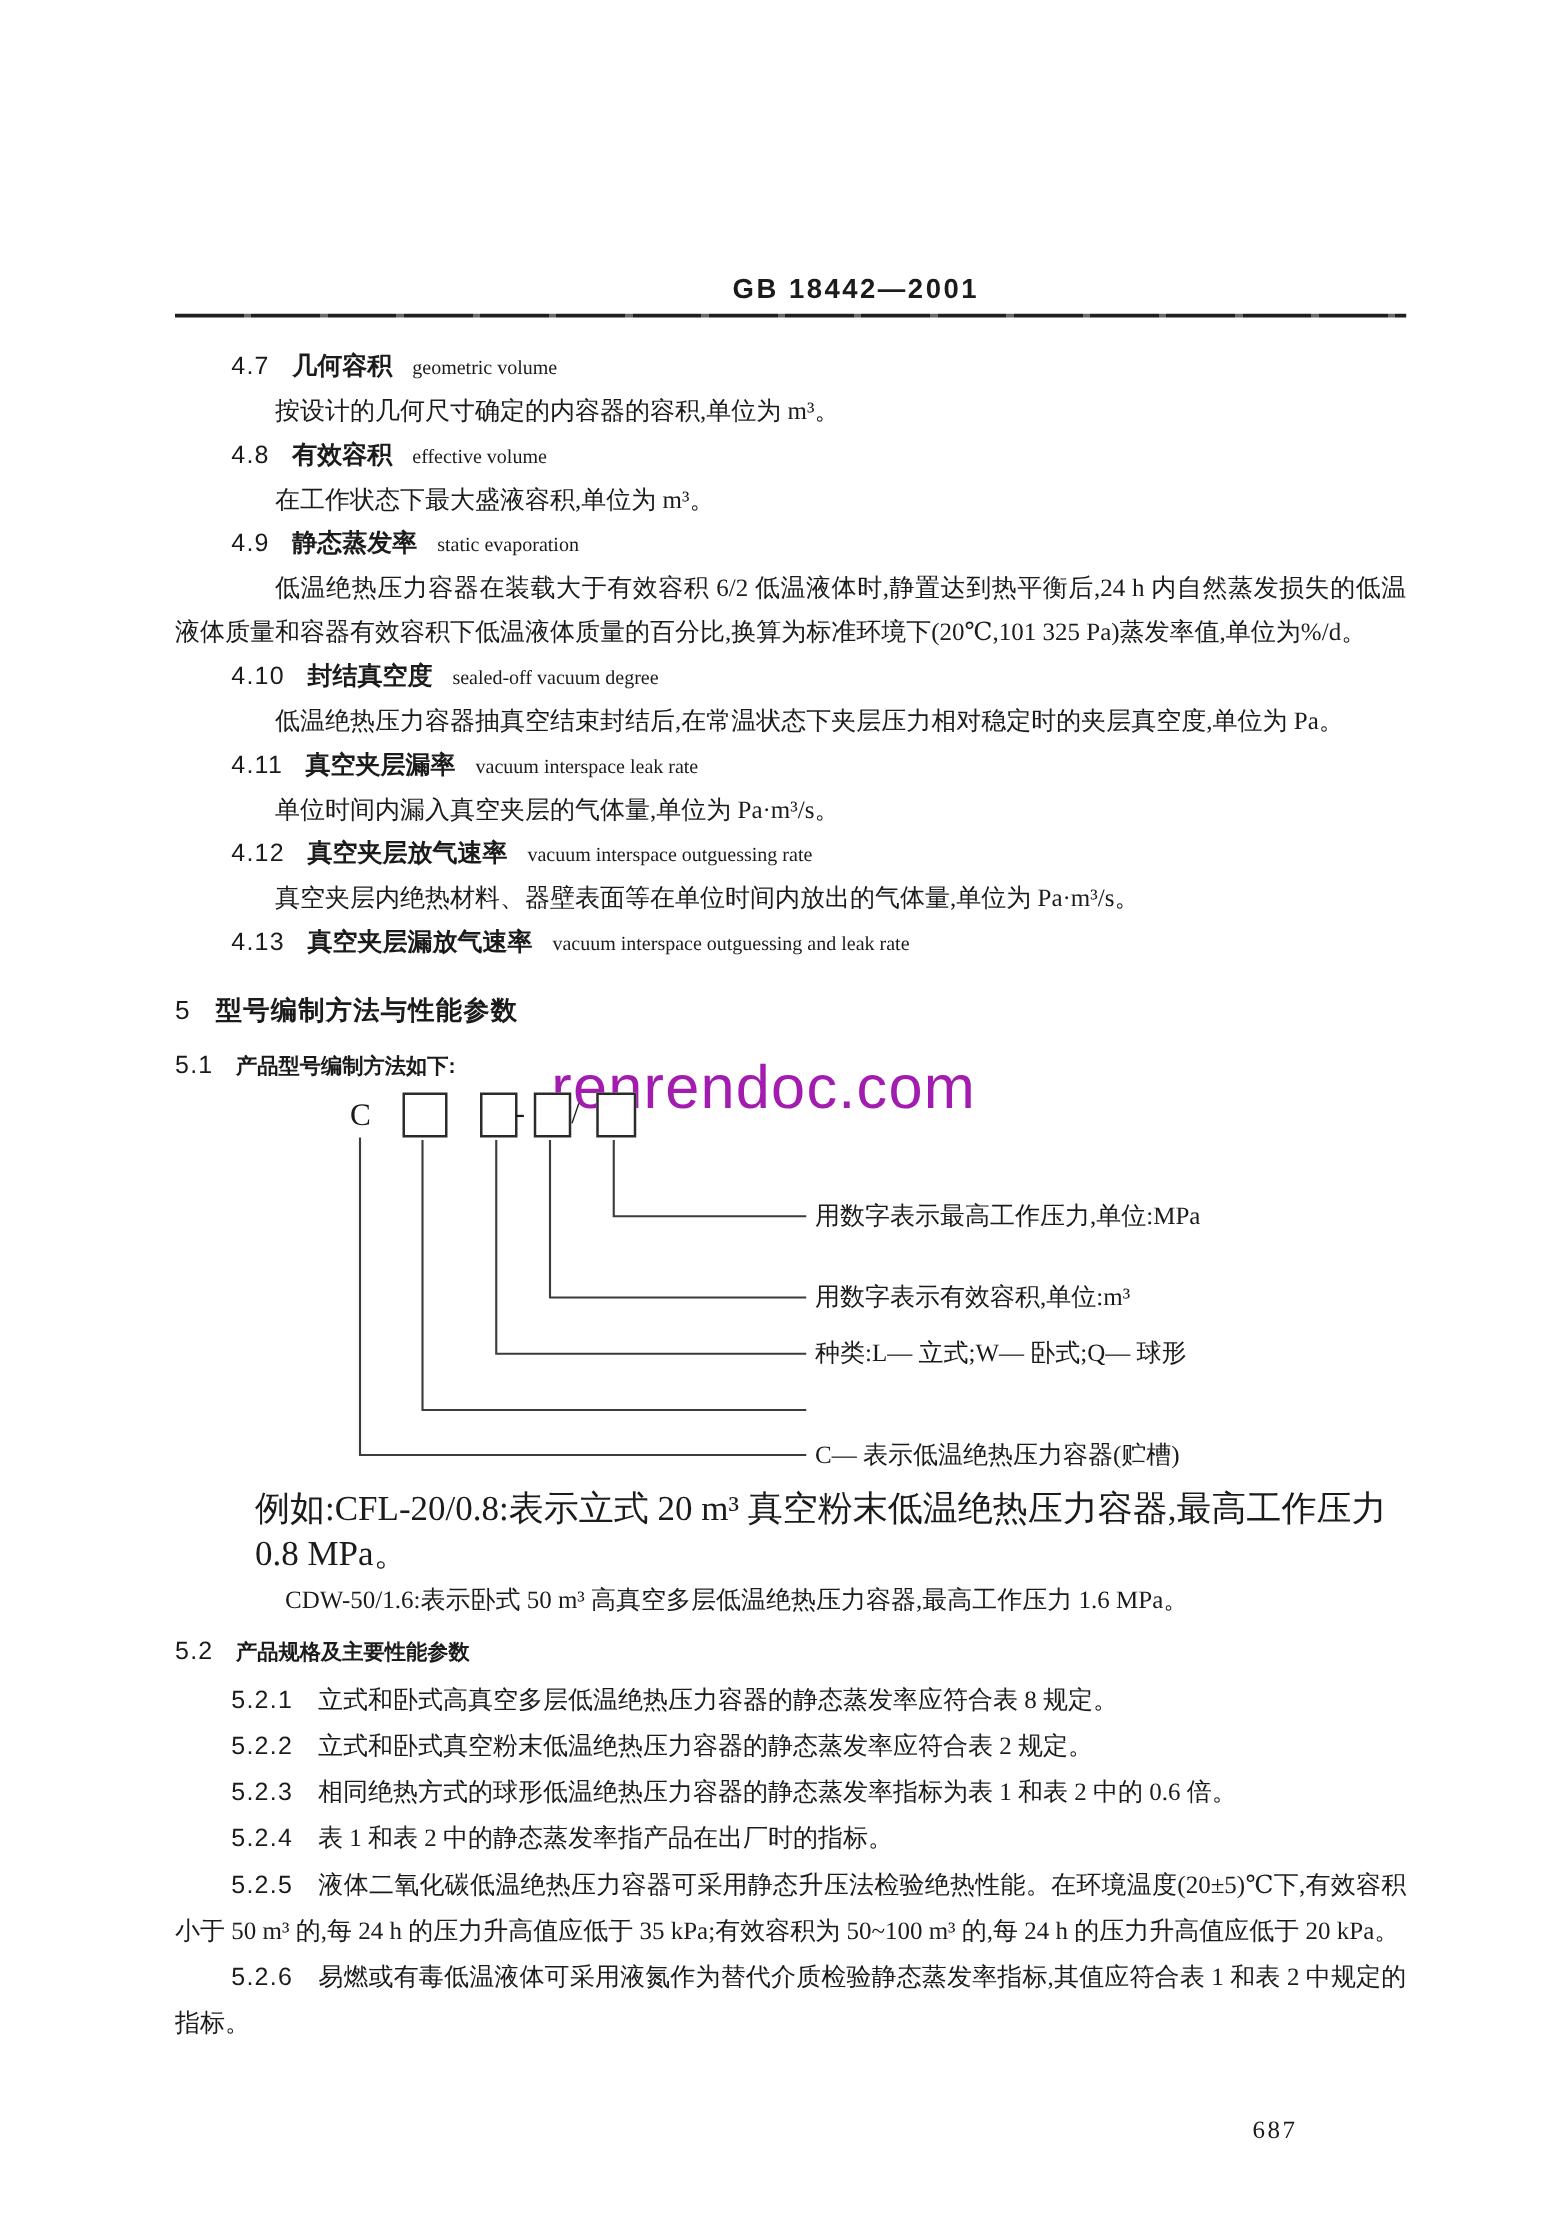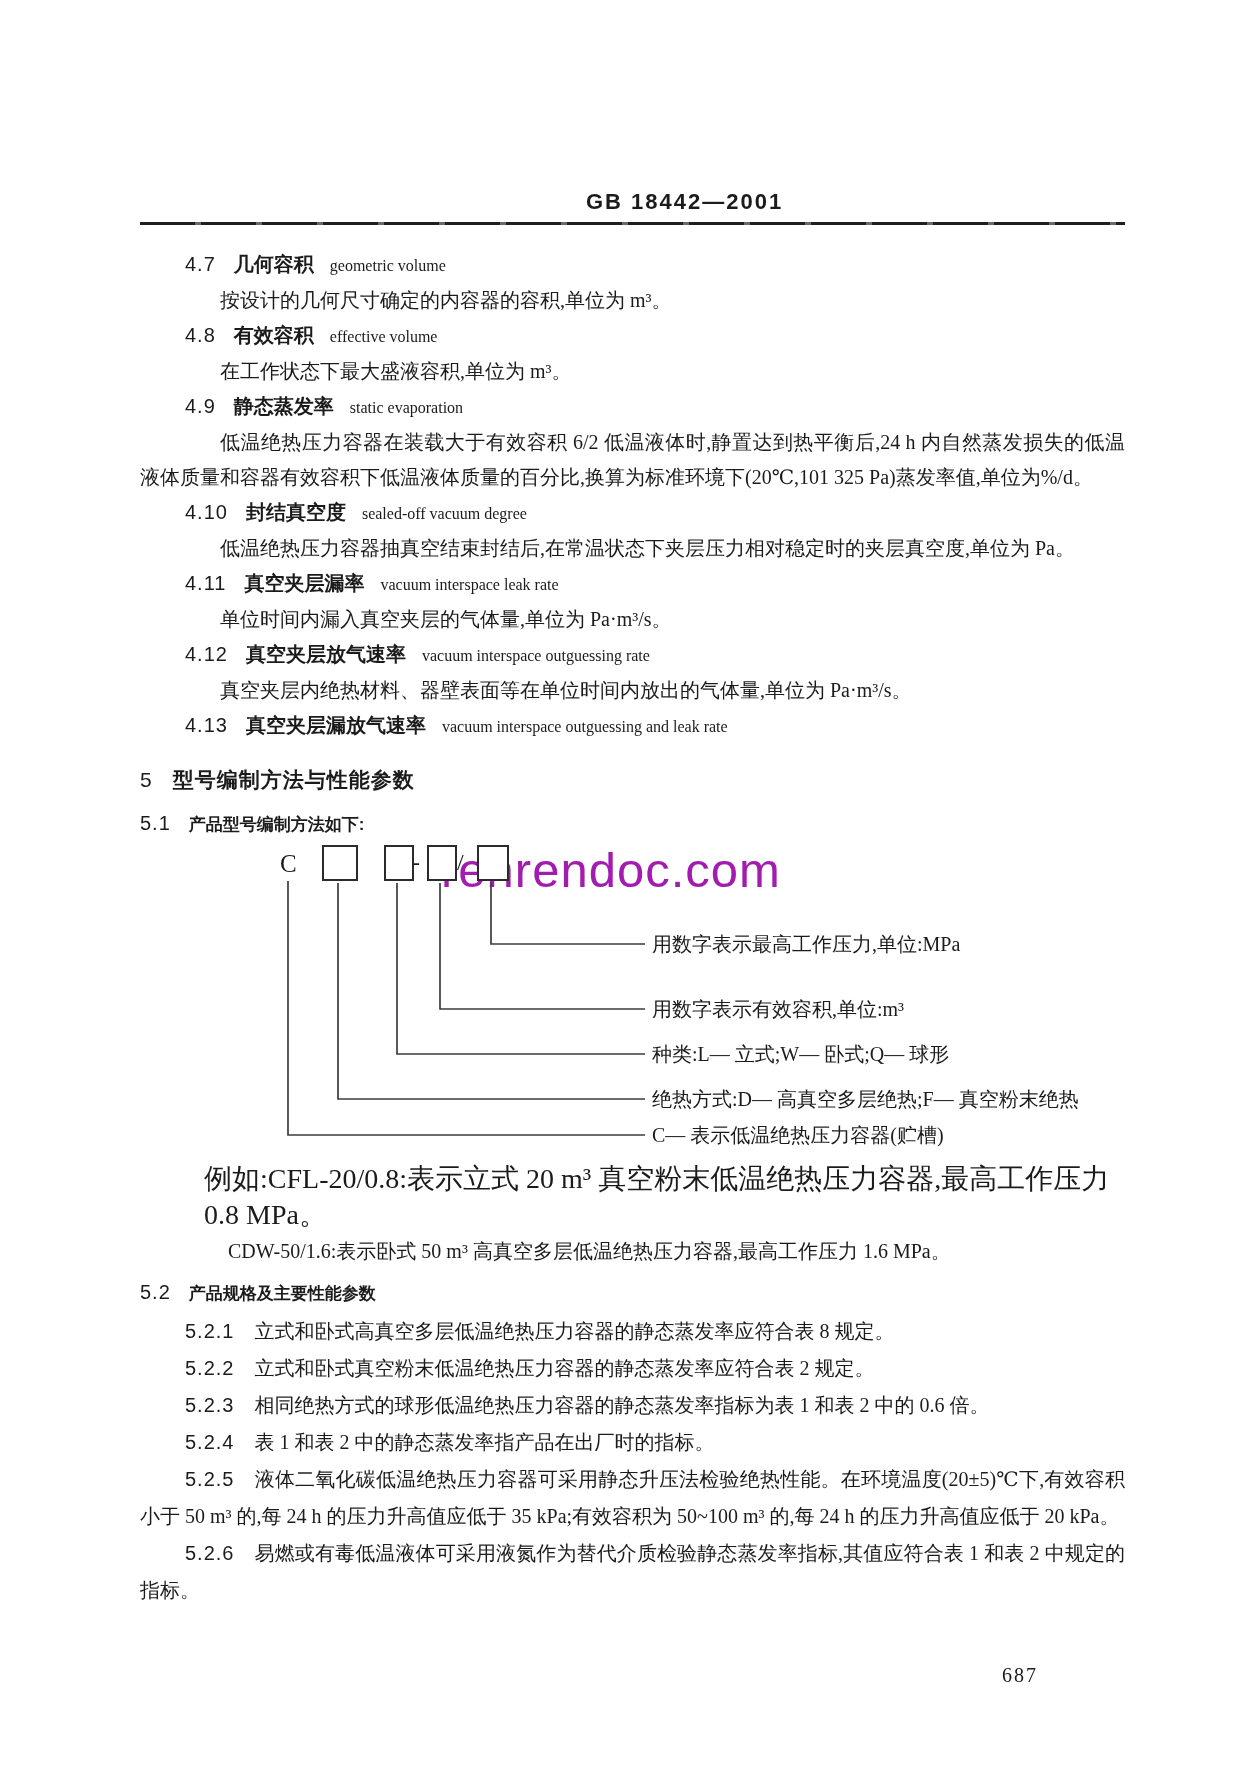--- a/index.html
+++ b/index.html
@@ -93,21 +93,21 @@
   .page-number{
     position:absolute;left:1002px;top:1664px;
     font-size:20px;letter-spacing:2px;
   }
   .watermark{
     position:absolute;left:441px;top:842px;
     font-family:"Liberation Sans","DejaVu Sans",sans-serif;
     font-size:49px;letter-spacing:1px;color:#a21caf;z-index:0;
     user-select:none;
   }
-  .content,.page-number{position:relative;z-index:1;}
+  .content,.page-number{position:relative;z-index:1;margin-top:29px;}
   .page-number{position:absolute;}
 </style>
 </head>
 <body>
 
 <div class="page">
 
   <div class="watermark">renrendoc.com</div>
 
   <div class="content">
@@ -175,21 +175,20 @@
       <div class="code-box box1"></div>
       <div class="code-box box2"></div>
       <span class="code-sep sep-dash">-</span>
       <div class="code-box box3"></div>
       <span class="code-sep sep-slash">/</span>
       <div class="code-box box4"></div>
 
       <div class="callout co1">用数字表示最高工作压力,单位:MPa</div>
       <div class="callout co2">用数字表示有效容积,单位:m³</div>
       <div class="callout co3">种类:L— 立式;W— 卧式;Q— 球形</div>
-      <div class="callout co4">绝热方式:D— 高真空多层绝热;F— 真空粉末绝热</div>
       <div class="callout co5">C— 表示低温绝热压力容器(贮槽)</div>
     </div>
 
     <p class="example-1">例如:CFL-20/0.8:表示立式 20 m³ 真空粉末低温绝热压力容器,最高工作压力 0.8 MPa。</p>
     <p class="example-2">CDW-50/1.6:表示卧式 50 m³ 高真空多层低温绝热压力容器,最高工作压力 1.6 MPa。</p>
 
     <div class="clause-title-line s52-title">
       <span class="cnum">5.2</span><span class="ctitle">产品规格及主要性能参数</span>
     </div>
 

